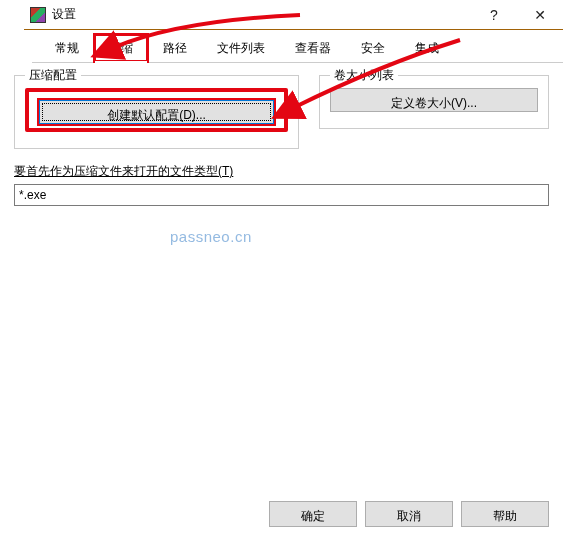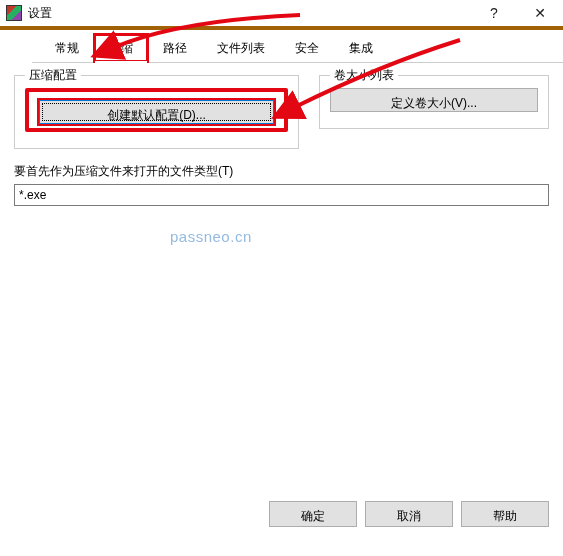--- a/index.html
+++ b/index.html
@@ -12,21 +12,22 @@
     height: 556px;
     position: relative;
     overflow: hidden;
   }
   .titlebar {
     height: 30px;
     background: #fff;
     display: flex;
     align-items: center;
     padding-left: 6px;
-    border-bottom: 4px solid #a16207;
+    border-bottom: 1px solid #a16207;
+    margin-left: 24px;
   }
   .app-icon {
     width: 16px; height: 16px;
     background: linear-gradient(135deg,#c0392b 0 33%,#27ae60 33% 66%,#8e44ad 66% 100%);
     margin-right: 6px;
     border:1px solid #333;
   }
   .title-text { color:#000; }
   .title-controls { margin-left:auto; display:flex; }
   .title-btn {
@@ -106,21 +107,21 @@
     border: 4px solid #e30613;
     border-radius: 2px;
     padding: 6px 8px 2px 8px;
     margin-bottom: 6px;
   }
   .highlight-inner {
     border: 2px solid #e30613;
     padding: 0;
   }
 
-  .filetype-label { margin: 14px 0 4px 0; }
+  .filetype-label { margin: 14px 0 4px 0; text-decoration: underline; }
   .textbox {
     width: 100%;
     height: 22px;
     border:1px solid #7a7a7a;
     padding: 2px 4px;
     font: inherit;
     background:#fff;
   }
 
   .watermark {
@@ -169,20 +170,21 @@
     <div class="title-btn">?</div>
     <div class="title-btn close">✕</div>
   </div>
 </div>
 
 <div class="tabstrip">
   <div class="tab">常规</div>
   <div class="tab active highlight-box">压缩</div>
   <div class="tab">路径</div>
   <div class="tab">文件列表</div>
+  <div class="tab">查看器</div>
   <div class="tab">安全</div>
   <div class="tab">集成</div>
 </div>
 
 <div class="page">
   <div class="row1">
     <div class="fieldset fs-left">
       <div class="legend">压缩配置</div>
       <div class="highlight-group">
         <div class="highlight-inner">

